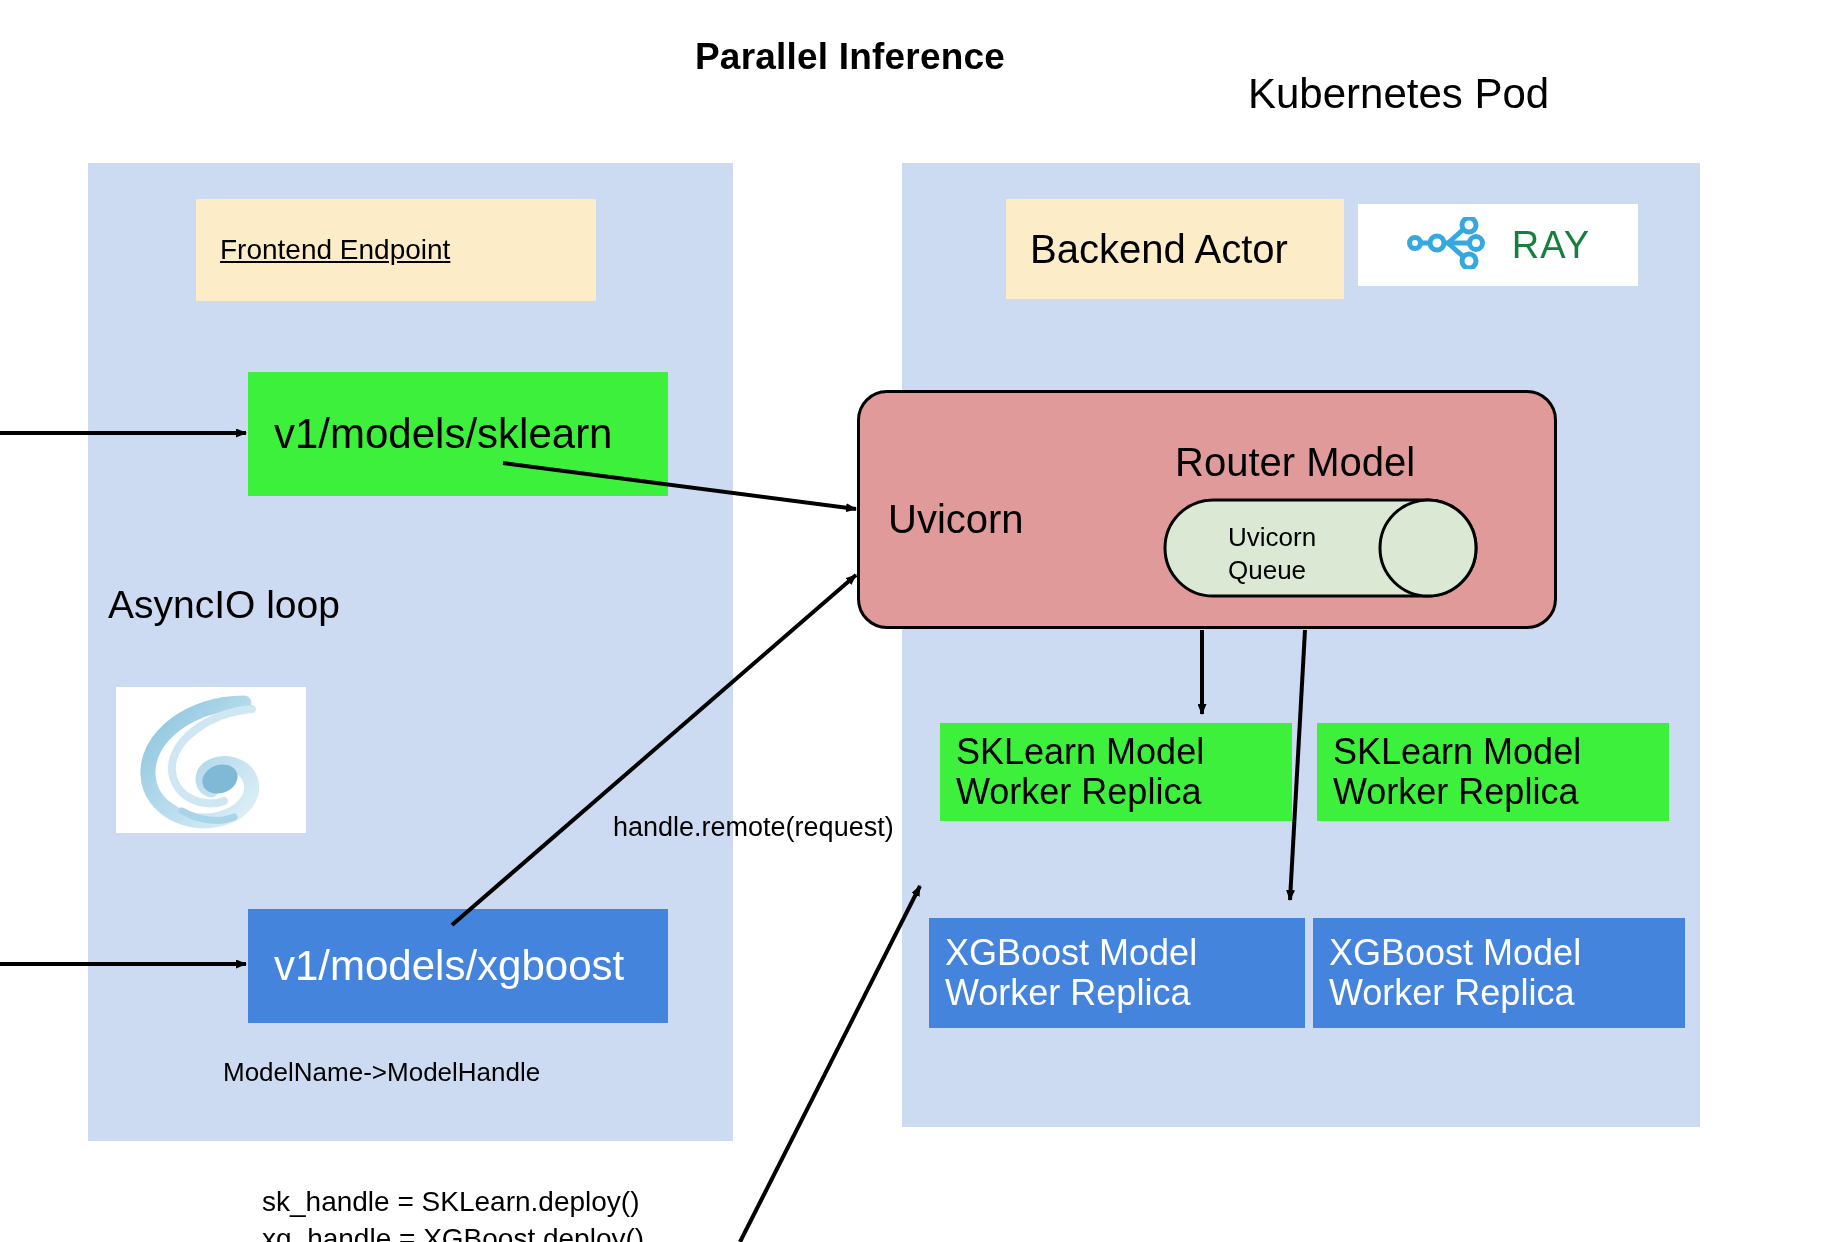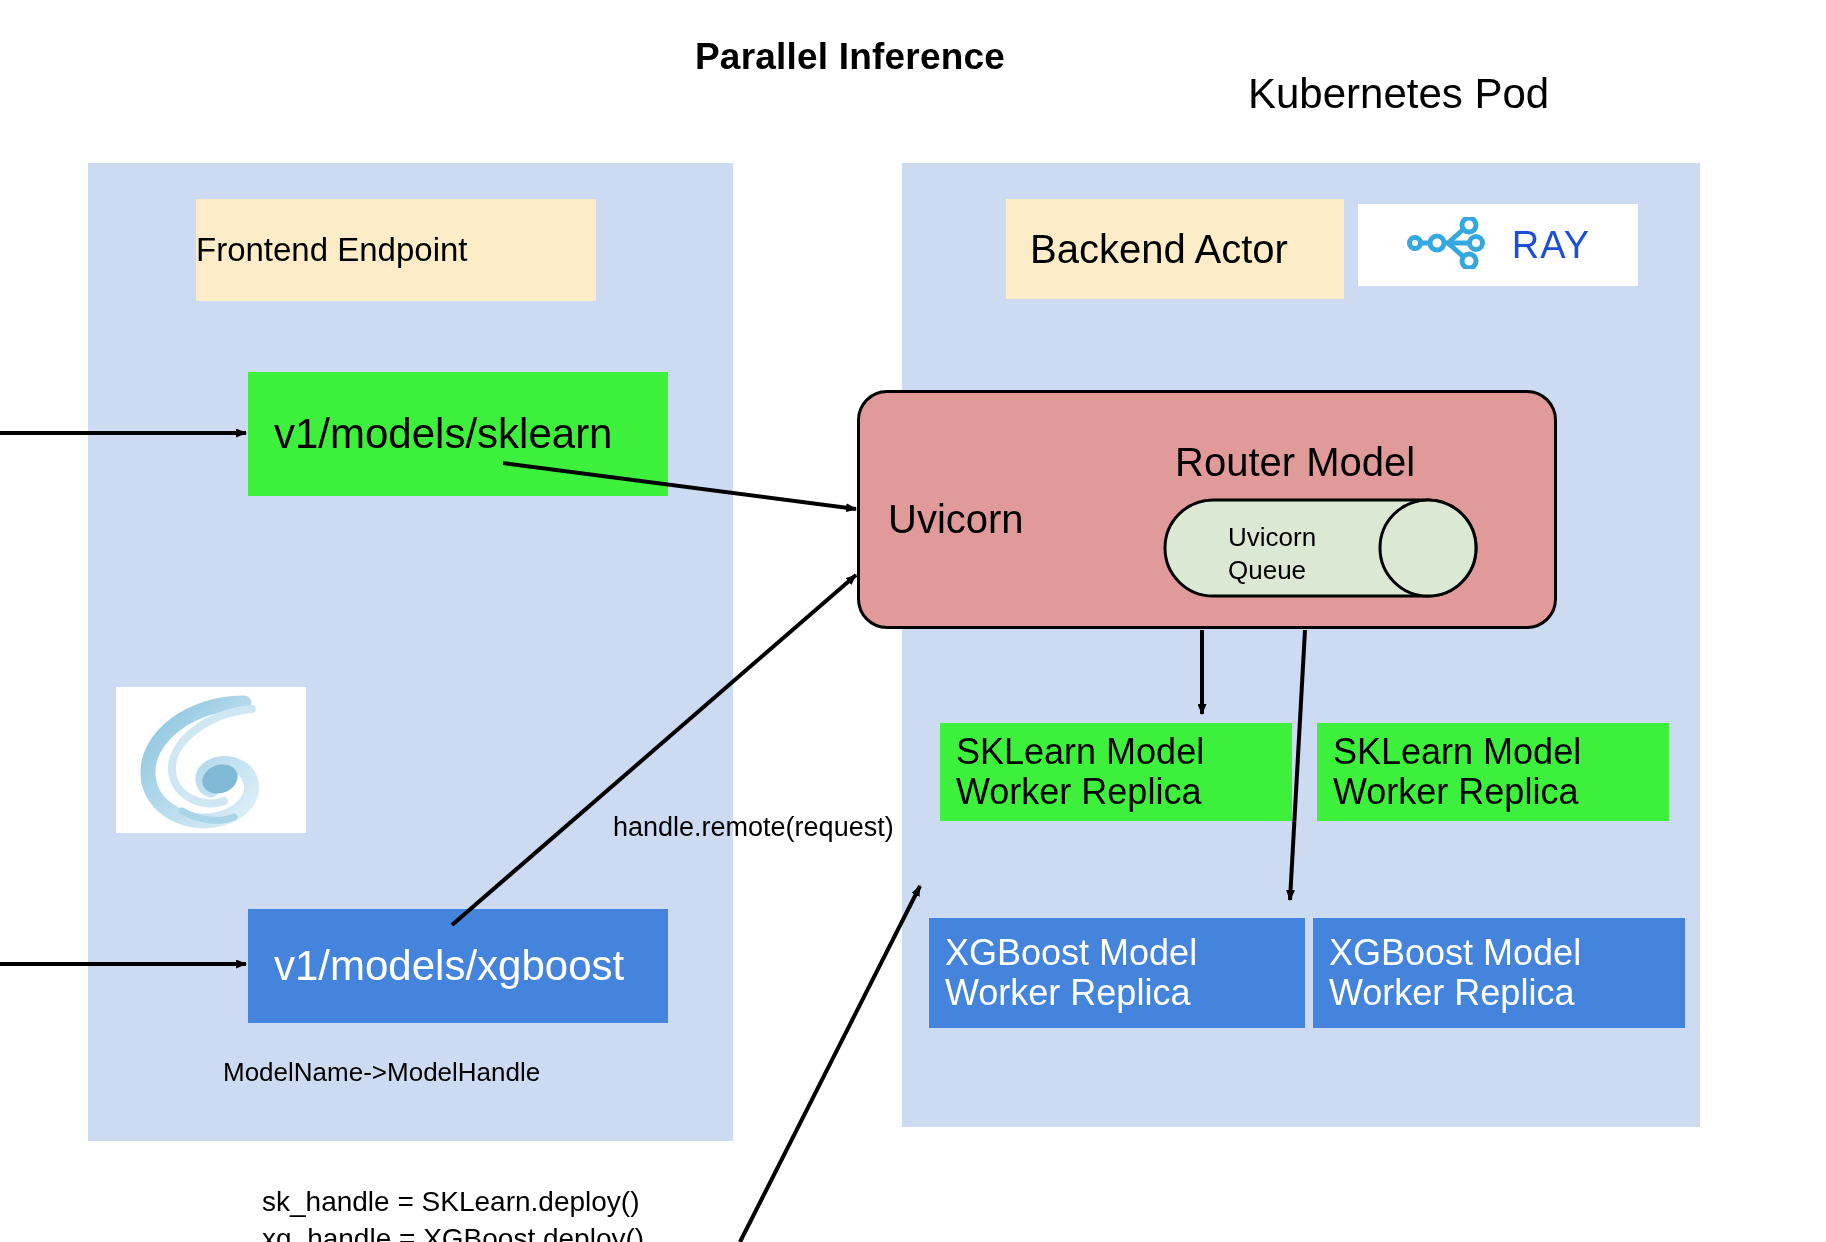--- a/index.html
+++ b/index.html
@@ -8,24 +8,24 @@
   .abs{position:absolute;}
   #title{left:0;top:36px;width:1700px;text-align:center;font-size:37px;font-weight:bold;letter-spacing:.2px;}
   #k8s-label{left:1248px;top:70px;font-size:42px;}
   .panel{background:#ccdaf2;}
   #left-panel{left:88px;top:163px;width:645px;height:978px;}
   #right-panel{left:902px;top:163px;width:798px;height:964px;}
   .box{display:flex;align-items:center;box-sizing:border-box;}
   .cream{background:#fdecc8;}
   .green{background:#3cf03c;}
   .blue{background:#4484dd;color:#fff;}
-  #frontend-endpoint{left:196px;top:199px;width:400px;height:102px;font-size:33px;}
+  #frontend-endpoint{left:196px;top:199px;width:400px;height:102px;font-size:28px;padding-left:24px;text-decoration:underline;}
   #backend-actor{left:1006px;top:199px;width:338px;height:100px;font-size:40px;padding-left:24px;}
   #ray-logo-box{left:1358px;top:204px;width:280px;height:82px;background:#fff;display:flex;align-items:center;justify-content:center;}
-  #ray-logo-box .ray-word{font-size:38px;color:#1d4ed8;letter-spacing:1px;margin-left:20px;}
+  #ray-logo-box .ray-word{font-size:38px;color:#15803d;letter-spacing:1px;margin-left:20px;}
   #sklearn-ep{left:248px;top:372px;width:420px;height:124px;font-size:42px;padding-left:26px;}
   #xgboost-ep{left:248px;top:909px;width:420px;height:114px;font-size:42px;padding-left:26px;}
   #tornado-text{left:108px;top:583px;font-size:39px;line-height:1.12;}
   #tornado-logo{left:116px;top:687px;width:190px;height:146px;background:#fff;}
   #model-map{left:183px;top:1057px;font-size:26px;margin-left:40px;}
   #handle-remote{left:583px;top:812px;font-size:27px;margin-left:30px;}
   #deploy-code{left:262px;top:1184px;font-size:28px;line-height:1.32;}
   #router{left:857px;top:390px;width:700px;height:239px;background:#e09a9a;
           border:3px solid #000;border-radius:30px;box-sizing:border-box;}
   #uvicorn{left:888px;top:497px;font-size:40px;}
@@ -54,20 +54,21 @@
 
 <div class="abs box green" id="sklearn-ep">
   <span>v1/models/sklearn</span>
 </div>
 
 <div class="abs box blue" id="xgboost-ep">
   <span>v1/models/xgboost</span>
 </div>
 
 <div class="abs" id="tornado-text">
+  <div>AsyncIO loop</div>
 </div>
 
 <div class="abs" id="tornado-logo">
   <svg width="190" height="146" viewBox="0 0 190 146" aria-hidden="true">
     <defs>
       <linearGradient id="tg" x1="0" y1="0" x2="1" y2="1">
         <stop offset="0%" stop-color="#89c3dd"></stop>
         <stop offset="55%" stop-color="#b9dced"></stop>
         <stop offset="100%" stop-color="#dff0f8"></stop>
       </linearGradient>

